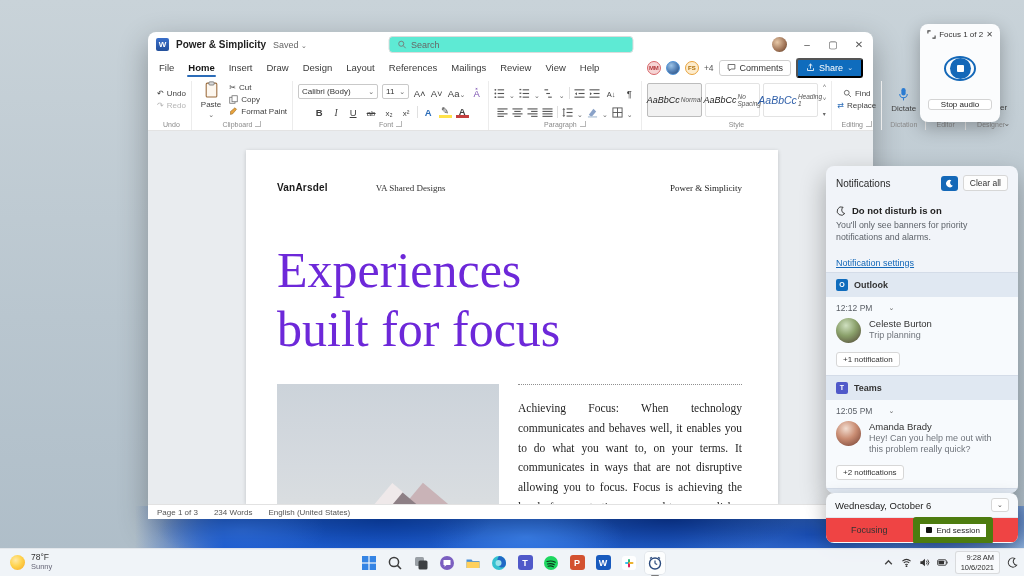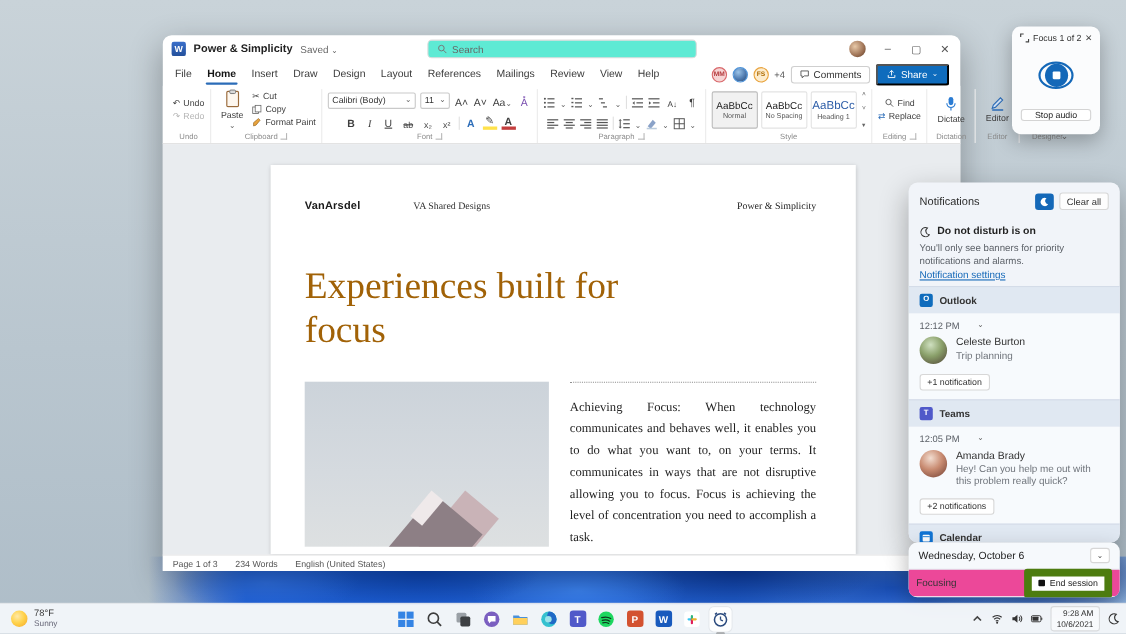--- a/index.html
+++ b/index.html
@@ -68,39 +68,39 @@
   .bigbtn { display:flex; flex-direction:column; align-items:center; justify-content:center;
             font-size:8px; color:#3f3f3f; gap:2px; padding:0 4px; }
   .combo { border:1px solid #c9c9c9; border-radius:2px; height:15px; display:flex; align-items:center;
            justify-content:space-between; padding:0 3px; font-size:8px; color:#333; background:#fff; }
   .chev { font-size:7px; color:#666; line-height:1; }
   .fbtn { font-size:9.5px; color:#3f3f3f; width:13px; text-align:center; }
   .fontrow, .pararow { display:flex; align-items:flex-end; gap:4px; height:17px; }
   .sep-v { width:1px; height:12px; background:#e0e0e0; }
   .ico { display:inline-flex; }
   .ico svg { width:11px; height:11px; }
-  .style-card { width:42px; height:34px; border:1px solid #e3e3e3; border-radius:2px; background:#fff;
-                display:flex; flex-direction:column; align-items:center; justify-content:center; gap:1px; }
+  .style-card { width:55px; height:34px; border:1px solid #e3e3e3; border-radius:2px; background:#fff;
+                display:flex; flex-direction:row; align-items:center; justify-content:center; gap:1px;font-style:italic; }
   .style-card.sel { background:#f1f1f1; border-color:#bcbcbc; }
   .st-sample { font-size:9px; color:#222; }
   .st-name { font-size:6.5px; color:#555; }
   .style-scroll { display:flex; flex-direction:column; justify-content:space-between; height:34px;
                   font-size:6px; color:#666; padding-left:2px; }
   .ribbon-collapse { position:absolute; right:6px; bottom:2px; font-size:8px; color:#666; }
 
   
   .doccanvas { height:373px; background:#e9ecef; position:relative; overflow:hidden; }
   .page { position:absolute; left:98px; top:19px; width:532px; height:354px; background:#fff;
           box-shadow:0 1px 4px rgba(0,0,0,.18); padding:32px 36px 0 31px; overflow:hidden; }
   .page-head { display:flex; align-items:baseline; font-size:9px; color:#1a1a1a; }
   .logo { font-weight:bold; letter-spacing:.2px; font-size:10px; }
   .head-center { margin-left:48px; font-family:"Liberation Serif",serif; font-size:9px; color:#333; }
   .head-right { margin-left:auto; font-family:"Liberation Serif",serif; font-size:9px; color:#222; }
   .doc-heading { margin-top:48px; font-family:"Liberation Serif",serif; font-weight:normal;
-                 font-size:34px; line-height:1.17; color:#a16207; width:300px; }
+                 font-size:50px; line-height:1.17; color:#6d28d9; width:300px; }
   .doc-cols { display:flex; margin-top:26px; gap:19px; }
   .doc-img { width:225px; height:150px; position:relative; overflow:hidden;
              background:linear-gradient(180deg,#ccd3da 0%,#d5dadf 55%,#dde0e1 100%); }
   .shape1 { position:absolute; left:88px; top:112px; width:58px; height:70px; background:#8d7f85; transform:rotate(40deg); }
   .shape2 { position:absolute; left:120px; top:104px; width:40px; height:66px; background:#c9b3b7; transform:rotate(40deg); }
   .shape3 { position:absolute; left:104px; top:100px; width:14px; height:30px; background:#efe9ea; transform:rotate(40deg); }
   .doc-right { width:227px; }
   .dotted-top { border-top:1px dotted #8f8f8f; }
   .doc-para { margin-top:14px; margin-bottom:14px; font-family:"Liberation Serif",serif;
               font-size:11.5px; line-height:1.72; color:#1f1f1f; text-align:justify; }
@@ -131,21 +131,21 @@
            border-radius:8px; box-shadow:0 10px 26px rgba(0,0,0,.30); overflow:hidden; font-size:9.5px; color:#333; }
   .nf-head { display:flex; align-items:center; padding:9px 10px 6px; gap:5px; }
   .nf-title { font-size:10px; color:#2b2b2b; }
   .nf-dnd-btn { margin-left:auto; width:17px; height:15px; background:#1468b8; border-radius:3px;
                 display:flex; align-items:center; justify-content:center; }
   .nf-clear { background:#fdfdfd; border:1px solid #d7d7d7; border-radius:3px; padding:2px 6px;
               font-size:8.5px; color:#333; }
   .nf-dndblock { padding:8px 10px 4px; }
   .nf-dnd-row { display:flex; align-items:center; gap:6px; font-weight:bold; font-size:9.5px; color:#222; }
   .nf-desc { margin-top:4px; font-size:8.8px; color:#5d6269; line-height:1.35; }
-  .nf-link { display:inline-block; margin-top:1px; color:#1468b8; font-size:9px; text-decoration:underline; }
+  .nf-link { display:inline-block; margin-top:14px; color:#1468b8; font-size:9px; text-decoration:underline; }
   .nf-group { display:flex; align-items:center; gap:6px; padding:6px 10px; background:#e0e8f2;
               border-top:1px solid #d4dce8; font-size:9px; font-weight:bold; color:#333; }
   .appico { width:12px; height:12px; border-radius:2px; color:#fff; font-size:7px; font-weight:bold;
             display:flex; align-items:center; justify-content:center; }
   .ai-outlook { background:#0f6cbd; }
   .ai-teams { background:#5059c9; }
   .ai-cal { background:#1174d4; }
   .nf-card { background:#f7fafd; padding:6px 10px 8px; }
   .nf-time { display:flex; align-items:center; gap:16px; font-size:8.5px; color:#5a5f66; }
   .nf-body { display:flex; gap:8px; margin-top:5px; }
@@ -157,21 +157,21 @@
   .nf-chip { display:inline-block; margin-top:9px; background:#fff; border:1px solid #d7d7d7;
              border-radius:3px; padding:2px 6px; font-size:8px; color:#333; }
 
   
   .calfly { position:absolute; left:826px; top:493px; width:192px; height:50px; background:#f6f9fc;
             border-radius:8px; box-shadow:0 8px 20px rgba(0,0,0,.28); overflow:hidden; font-size:9.5px; color:#333; }
   .cf-row1 { height:25px; display:flex; align-items:center; padding:0 9px; border-bottom:1px solid #e2e7ee; }
   .cf-date { font-size:9.5px; color:#222; }
   .cf-chev { margin-left:auto; width:18px; height:14px; border:1px solid #d7d7d7; border-radius:3px;
              background:#fff; font-size:7px; color:#555; display:flex; align-items:center; justify-content:center; }
-  .cf-row2 { height:24px; display:flex; align-items:center; padding:0 7px; background:#ec4899; }
+  .cf-row2 { height:24px; display:flex; align-items:center; padding:0 25px; background:#ef4444; }
   .cf-focus { font-size:9px; color:#333; }
   .cf-end { margin-left:auto; display:flex; align-items:center; gap:4px; background:#fff;
             border:7px solid #4d7c0f; border-radius:3px; padding:2px 6px; font-size:8px; color:#222; }
   .cf-sq { width:6px; height:6px; background:#111; border-radius:1px; }
 
   
   .taskbar { position:absolute; left:0; bottom:0; width:1024px; height:28px;
              background:rgba(243,247,251,.95); border-top:1px solid rgba(0,0,0,.05);
              display:flex; align-items:center; }
   .weather { position:absolute; left:10px; display:flex; align-items:center; gap:6px; }

